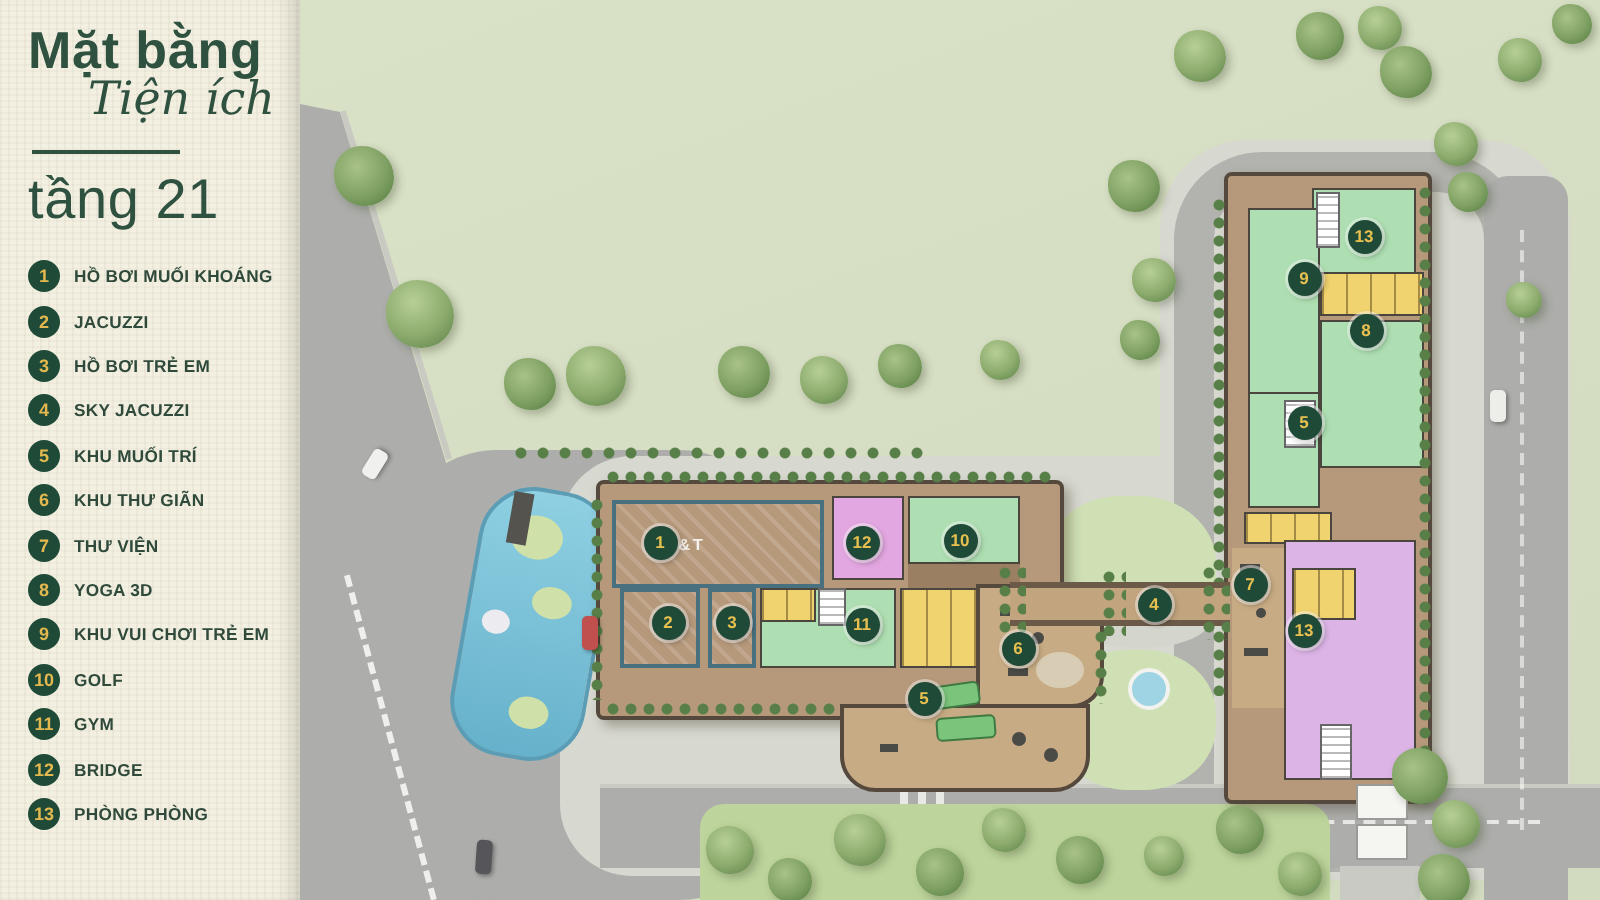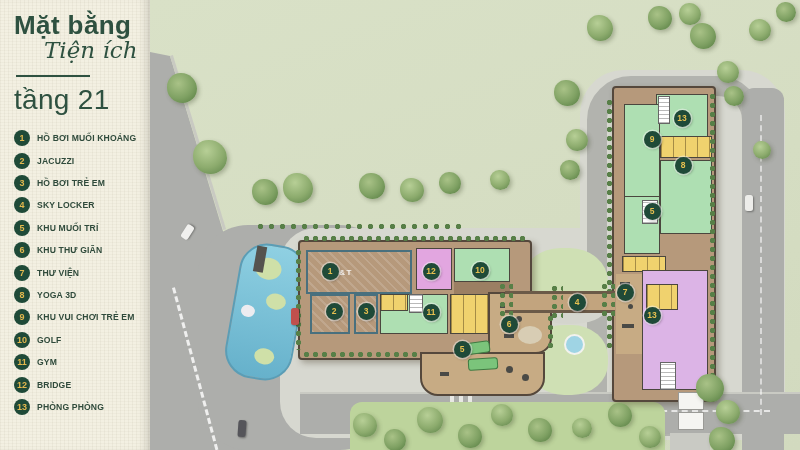--- a/index.html
+++ b/index.html
@@ -72,21 +72,21 @@
         <li class="leg">
           <span class="lnum">2</span>
           <span class="llab">JACUZZI</span>
         </li>
         <li class="leg">
           <span class="lnum">3</span>
           <span class="llab">HỒ BƠI TRẺ EM</span>
         </li>
         <li class="leg">
           <span class="lnum">4</span>
-          <span class="llab">SKY LOCKER</span>
+          <span class="llab">SKY JACUZZI</span>
         </li>
         <li class="leg">
           <span class="lnum">5</span>
           <span class="llab">KHU MUỐI TRÍ</span>
         </li>
         <li class="leg">
           <span class="lnum">6</span>
           <span class="llab">KHU THƯ GIÃN</span>
         </li>
         <li class="leg">

